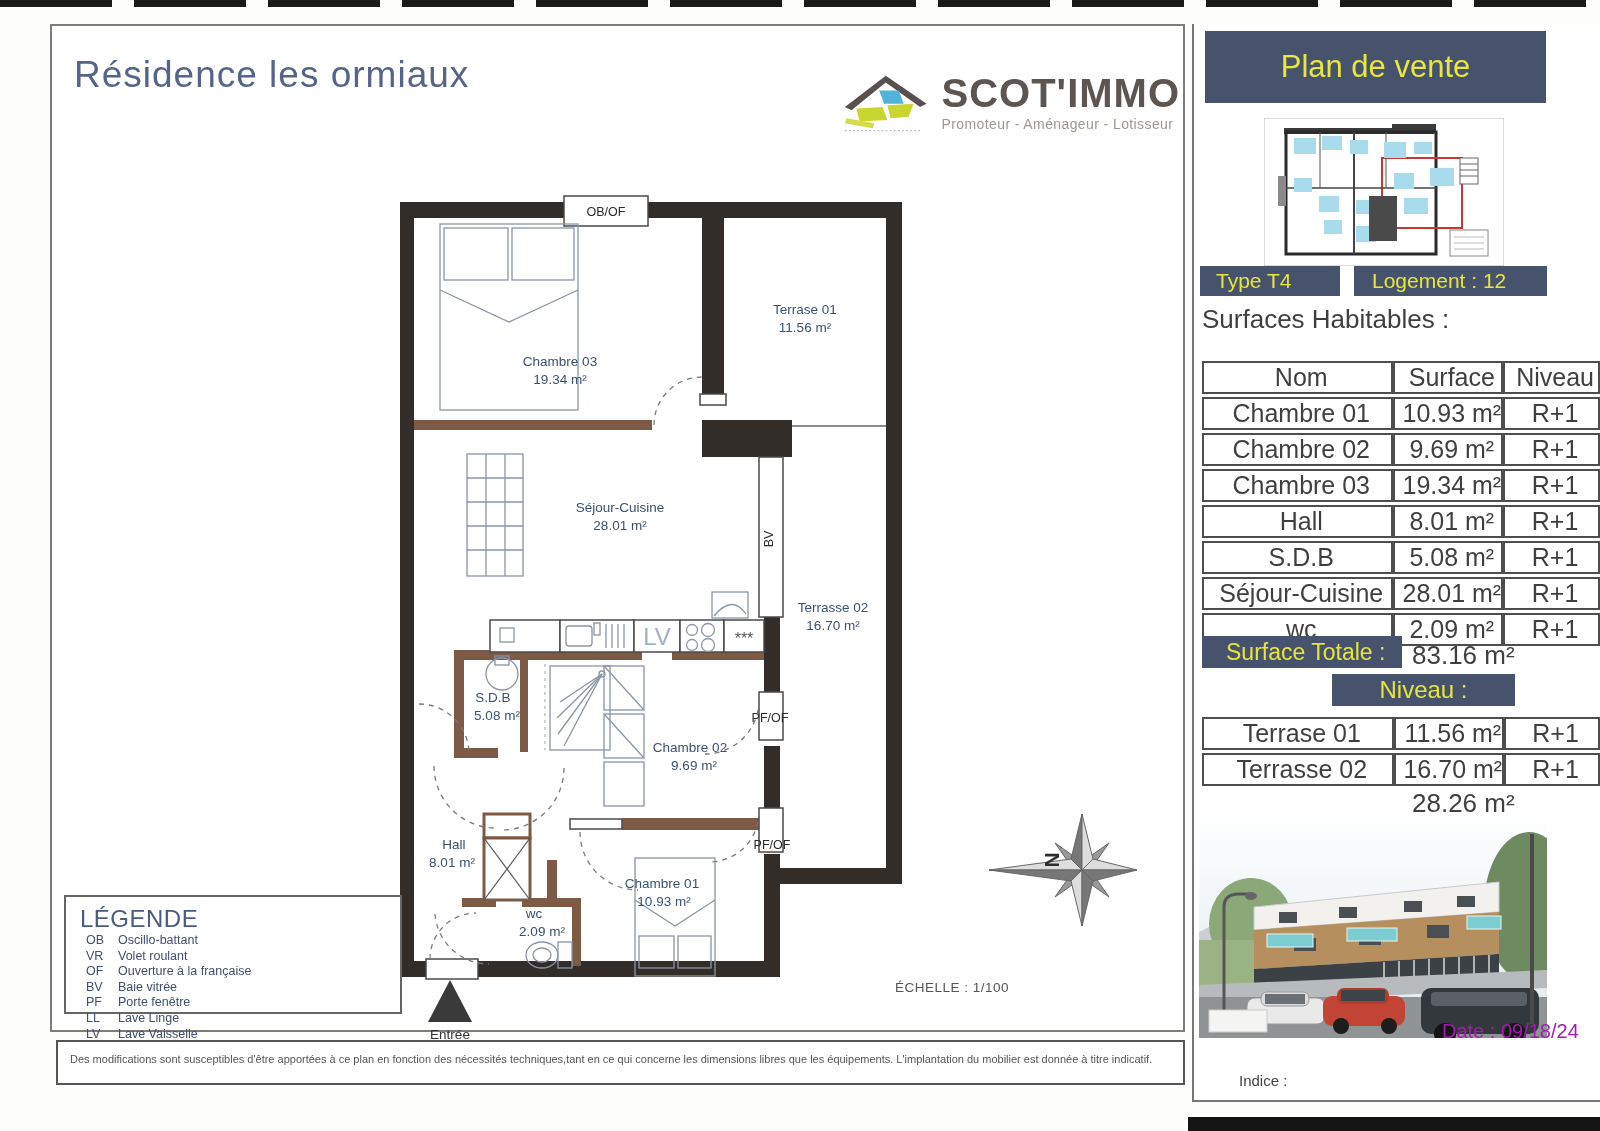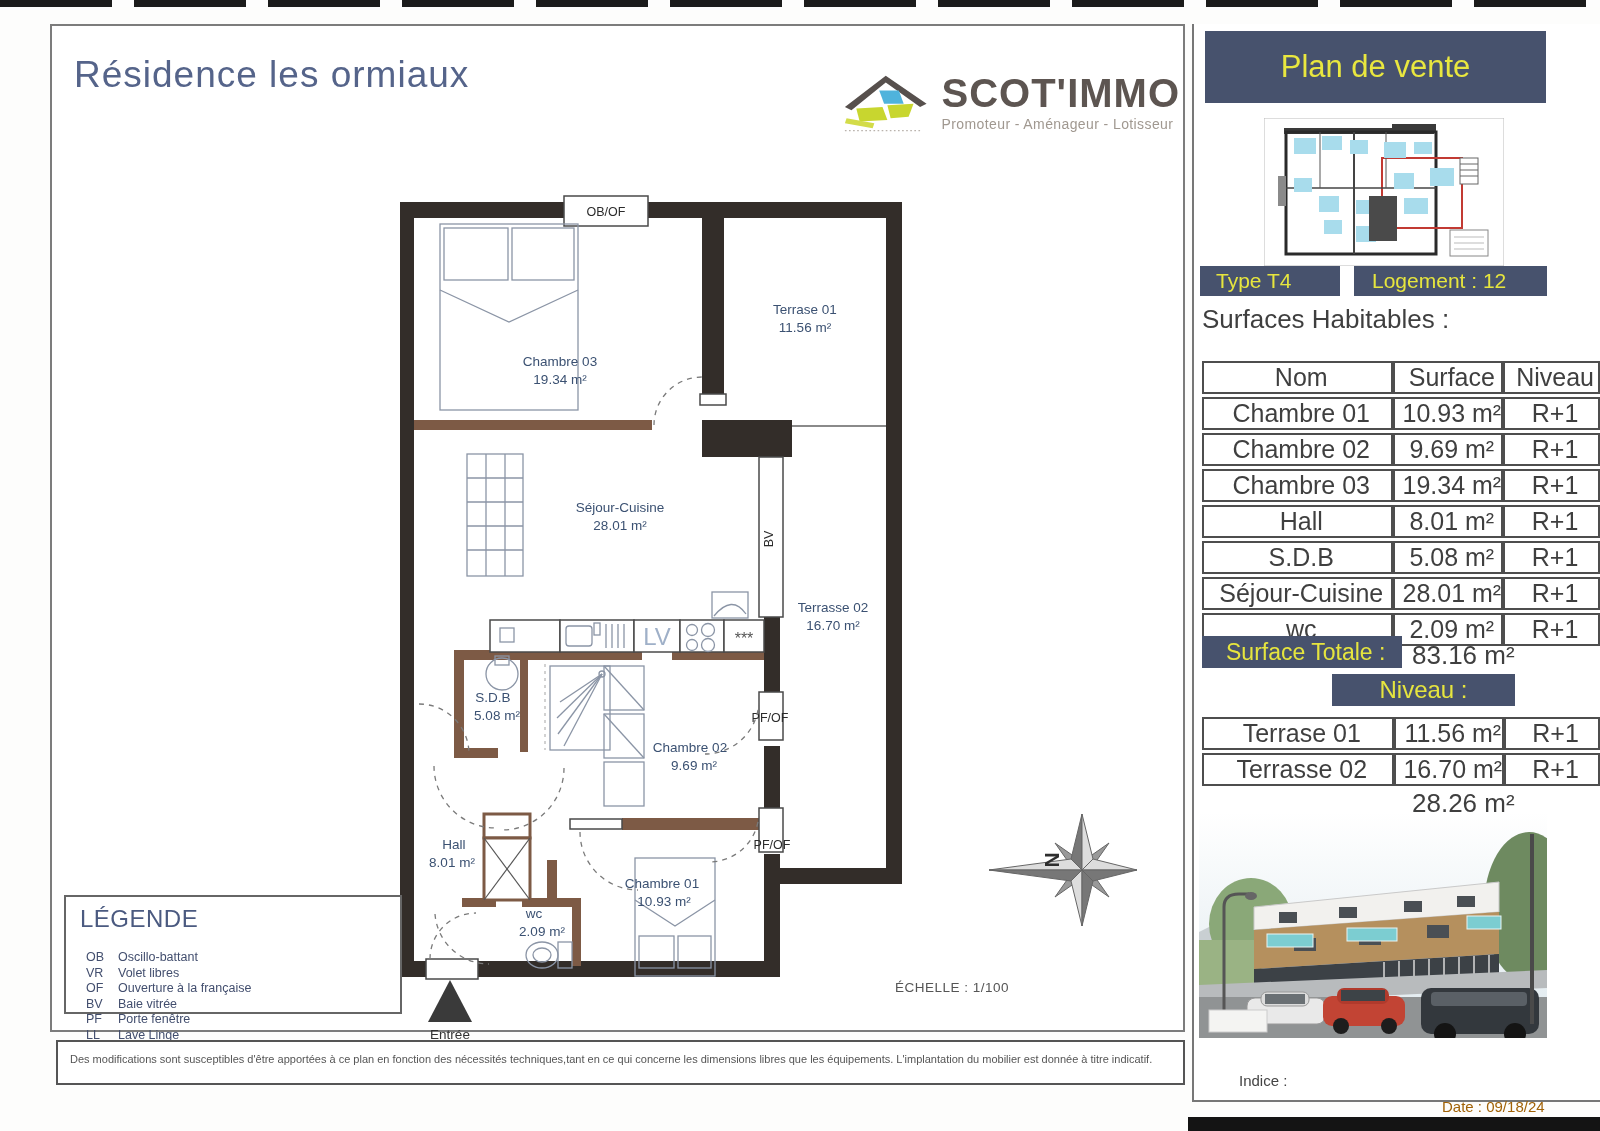--- a/index.html
+++ b/index.html
@@ -16,21 +16,21 @@
   .page-title { left:72px; top:52px; font-size:37px; color:#55648a; letter-spacing:1px; }
 
   .logo { left:838px; top:60px; width:340px; height:80px; display:flex; align-items:center; }
   .logo-text { margin-left:10px; }
   .logo-name { font-size:40px; font-weight:bold; color:#5d5551; letter-spacing:1px; line-height:1; }
   .logo-tagline { font-size:14px; color:#a09890; letter-spacing:0.4px; margin-top:3px; }
 
   .scale-label { left:880px; top:978px; font-size:13.5px; color:#555; letter-spacing:0.5px; }
 
   .legend-box { left:62px; top:893px; width:338px; height:119px; border:2px solid #666; background:#fff; padding:8px 0 0 14px; }
-  .legend-title { font-size:24px; color:#4b5a80; letter-spacing:0.5px; margin-bottom:17px; }
+  .legend-title { font-size:24px; color:#4b5a80; letter-spacing:0.5px; margin-bottom:0; }
   .lg-row { font-size:12.5px; color:#424e6e; line-height:15.6px; display:flex; }
   .lg-abbr { width:38px; padding-left:6px; }
 
   .disclaimer { left:56px; top:1040px; width:1129px; height:45px; border:2px solid #555;
     font-size:11px; color:#555; padding:9px 12px; line-height:1.6; background:#fff; }
 
   .sidebar { left:1192px; top:24px; width:408px; height:1078px; border-left:2px solid #777;
     border-bottom:2px solid #777; background:#fff; }
   .banner { left:11px; top:7px; width:341px; height:72px; background:#47526d; color:#e9e73f;
     font-size:31px; display:flex; align-items:center; justify-content:center; }
@@ -49,21 +49,21 @@
 
   .totale-badge { left:8px; top:612px; width:200px; height:32px; background:#47526d; color:#e6e53e;
     font-size:23px; display:flex; align-items:center; padding-left:24px; }
   .totale-value { left:218px; top:616px; font-size:26px; color:#3f3f3f; }
   .annexes-badge { left:138px; top:650px; width:183px; height:32px; background:#47526d; color:#e6e53e;
     font-size:24px; display:flex; align-items:center; justify-content:center; }
   .annex-total { left:218px; top:764px; font-size:26px; color:#3f3f3f; }
 
   .photo { left:5px; top:788px; width:348px; height:226px; }
   .side-footer-indice { left:45px; top:1048px; font-size:15px; color:#444; }
-  .side-footer-date { left:248px; top:1074px; font-size:15px; color:#a16207; }
+  .side-footer-date { left:248px; top:996px; font-size:20px; color:#a21caf; }
 
   svg text { font-family:"Liberation Sans", sans-serif; }
   .room-label { fill:#3b5172; font-size:13.5px; text-anchor:middle; }
   .anno { fill:#2b2b2b; font-size:12.5px; text-anchor:middle; }
   .furn { fill:none; stroke:#8b95a6; stroke-width:1.3; }
   .arcd { fill:none; stroke:#7a7a7a; stroke-width:1.3; stroke-dasharray:5 5; }
   .wallD { fill:#332d29; }
   .wallB { fill:#7d5a45; }
   .winW { fill:#ffffff; stroke:#4a4a4a; stroke-width:1.5; }
 </style>
@@ -282,21 +282,21 @@
     <div class="abs scale-label" style="left:843px; top:954px;">ÉCHELLE : 1/100</div>
 
     <div class="abs legend-box" style="left:12px; top:869px;">
       <div class="legend-title">LÉGENDE</div>
       <div class="lg-row">
           <span class="lg-abbr">OB</span>
           <span>Oscillo-battant</span>
         </div>
       <div class="lg-row">
           <span class="lg-abbr">VR</span>
-          <span>Volet libres</span>
+          <span>Volet roulant</span>
         </div>
       <div class="lg-row">
           <span class="lg-abbr">OF</span>
           <span>Ouverture à la française</span>
         </div>
       <div class="lg-row">
           <span class="lg-abbr">BV</span>
           <span>Baie vitrée</span>
         </div>
       <div class="lg-row">

